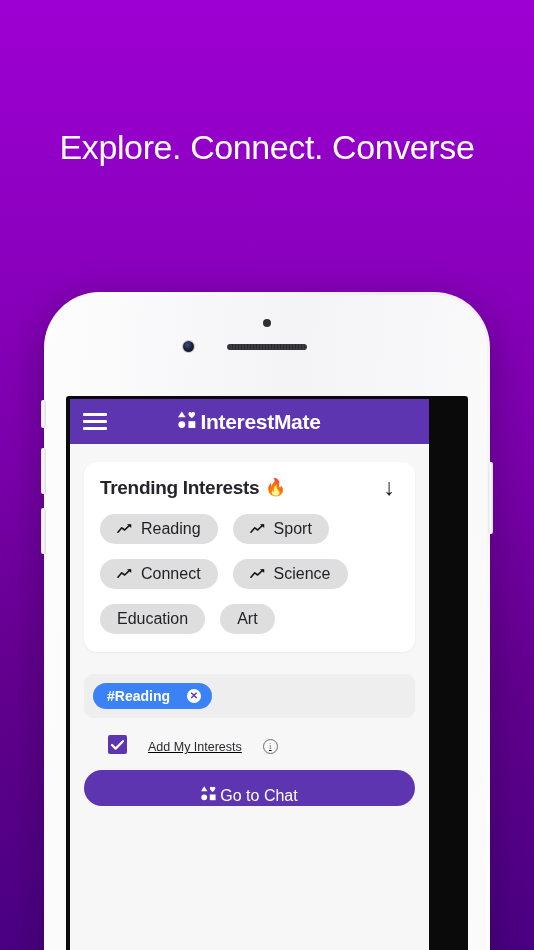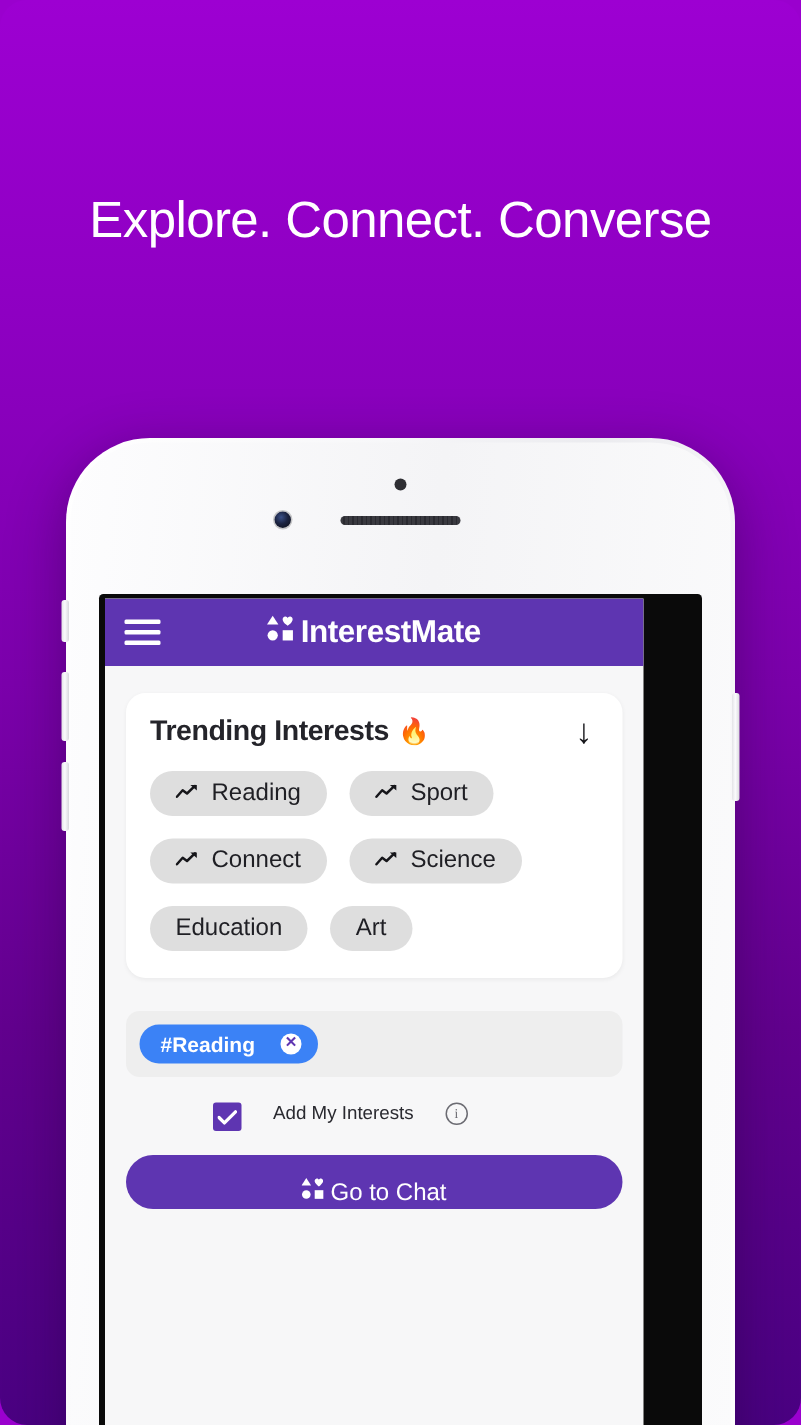--- a/index.html
+++ b/index.html
@@ -15,21 +15,20 @@
   }
 
   
   .promo {
     position: absolute;
     left: 0; top: 0;
     width: 534px;
     height: 950px;
     background: linear-gradient(180deg, #9d00d2 0%, #8e00c2 22%, #7b00ab 48%, #62008e 72%, #4a0082 100%);
     overflow: hidden;
-    border-radius: 18px;
   }
 
   .tagline {
     position: absolute;
     left: 0; top: 128px;
     width: 534px;
     text-align: center;
     color: #ffffff;
     font-size: 34px;
     font-weight: 400;
@@ -234,24 +233,25 @@
     font-weight: bold;
     display: inline-flex;
     align-items: center;
     justify-content: center;
     line-height: 1;
   }
 
   
   .check-row {
     display: flex;
-    align-items: flex-start;
+    align-items: flex-end;
     margin: 17px 0 0 0;
-    padding-left: 72px;
+    padding-left: 38px;
     gap: 21px;
+    text-decoration: underline;
   }
   .checkbox {
     width: 19px; height: 19px;
     background: #5e35b1;
     border-radius: 2px;
     display: flex;
     align-items: center;
     justify-content: center;
   }
   .check-label {

